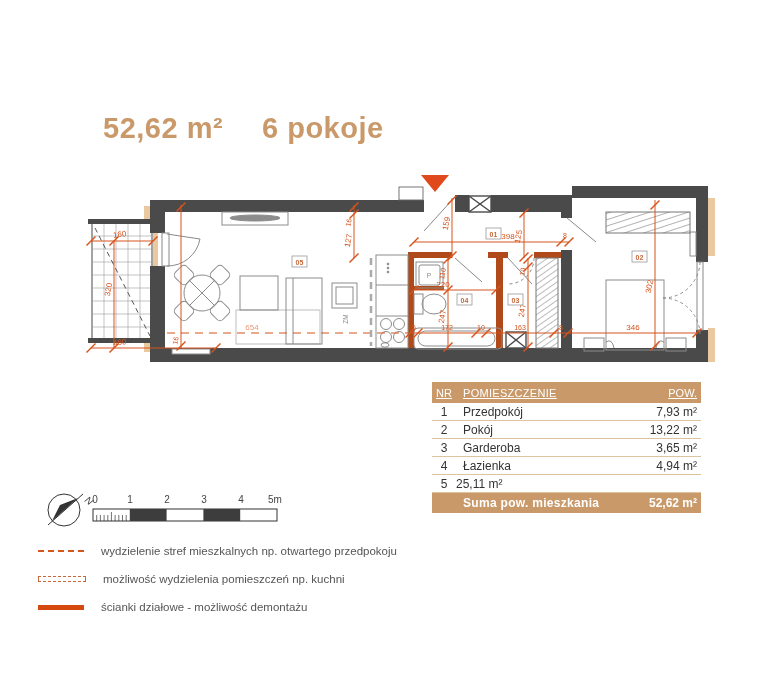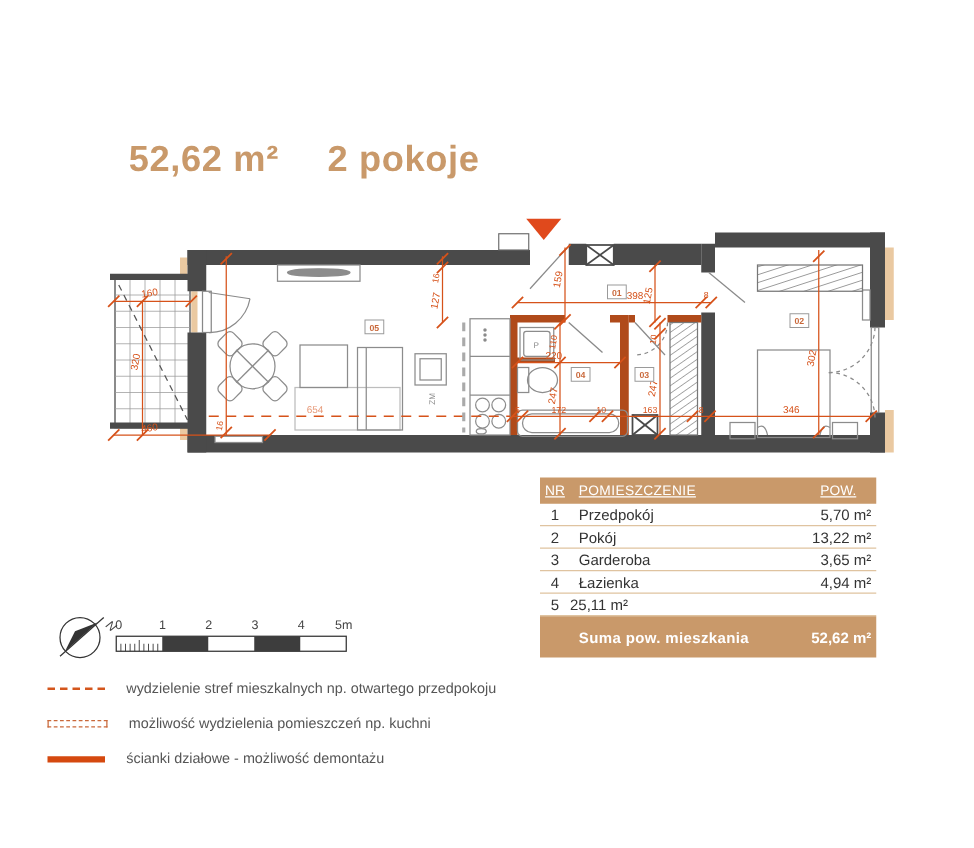--- a/index.html
+++ b/index.html
@@ -11,22 +11,22 @@
 
   
   #room-table{position:absolute;left:432px;top:382px;width:269px;font-size:12px;color:#333;}
   .trow{display:flex;align-items:center;height:17px;border-bottom:1px solid #dfc3a0;}
   .trow .nr{width:24px;text-align:center;flex:none;}
   .trow .nm{padding-left:7px;flex:1;text-align:left;}
   .trow .ar{padding-right:4px;text-align:right;flex:none;}
   .thead{display:flex;align-items:center;height:21px;background:#c9996a;color:#fff;font-size:11px;text-decoration:underline;}
   .thead .nr{width:24px;text-align:center;flex:none;}
   .thead .nm{padding-left:7px;flex:1;letter-spacing:.3px;}
-  .thead .ar{padding-right:16px;flex:none;}
-  .tfoot{display:flex;align-items:center;height:33px;background:#c9996a;color:#fff;font-weight:bold;font-size:12px;}
+  .thead .ar{padding-right:4px;flex:none;}
+  .tfoot{display:flex;align-items:center;height:20px;background:#c9996a;color:#fff;font-weight:bold;font-size:12px;}
   .tfoot .nm{padding-left:31px;flex:1;letter-spacing:.3px;}
   .tfoot .ar{padding-right:4px;text-align:right;}
 
   
   .lrow{position:absolute;left:38px;display:flex;align-items:center;height:14px;}
   .lrow .sw{width:46px;margin-right:17px;flex:none;}
   .lrow .tx{font-size:11.5px;color:#555;}
   #legend-1{top:544px;}
   #legend-2{top:572px;}
   #legend-3{top:600px;}
@@ -40,21 +40,21 @@
   .roomid{fill:#c9683a;font-size:7px;font-weight:bold;}
   .appl{fill:#8a8a8a;font-size:6.5px;}
   .scnum{fill:#444;font-size:10px;}
 </style>
 </head>
 <body>
 
 <div id="stage">
 
   <div class="title" id="area-title">52,62 m²</div>
-  <div class="title" id="rooms-title">2 pokoje</div>
+  <div class="title" id="rooms-title">6 pokoje</div>
 
   <svg width="779" height="678" viewBox="0 0 779 678" style="position:absolute;left:0;top:0">
     <defs>
       <g id="tk">
           <line x1="-4.5" y1="4.5" x2="4.5" y2="-4.5"></line>
         </g>
       <pattern id="hatchG" width="5" height="5" patternTransform="rotate(55)" patternUnits="userSpaceOnUse">
         <line x1="0" y1="0" x2="0" y2="5" stroke="#777" stroke-width="1"></line>
       </pattern>
       <pattern id="hatchB" width="6" height="6" patternTransform="rotate(72)" patternUnits="userSpaceOnUse">
@@ -345,21 +345,21 @@
 
   <div id="room-table">
     <div class="thead">
       <span class="nr">NR</span>
       <span class="nm">POMIESZCZENIE</span>
       <span class="ar">POW.</span>
     </div>
     <div class="trow">
       <span class="nr">1</span>
       <span class="nm">Przedpokój</span>
-      <span class="ar">5,70 m²</span>
+      <span class="ar">7,93 m²</span>
     </div>
     <div class="trow">
       <span class="nr">2</span>
       <span class="nm">Pokój</span>
       <span class="ar">13,22 m²</span>
     </div>
     <div class="trow">
       <span class="nr">3</span>
       <span class="nm">Garderoba</span>
       <span class="ar">3,65 m²</span>

